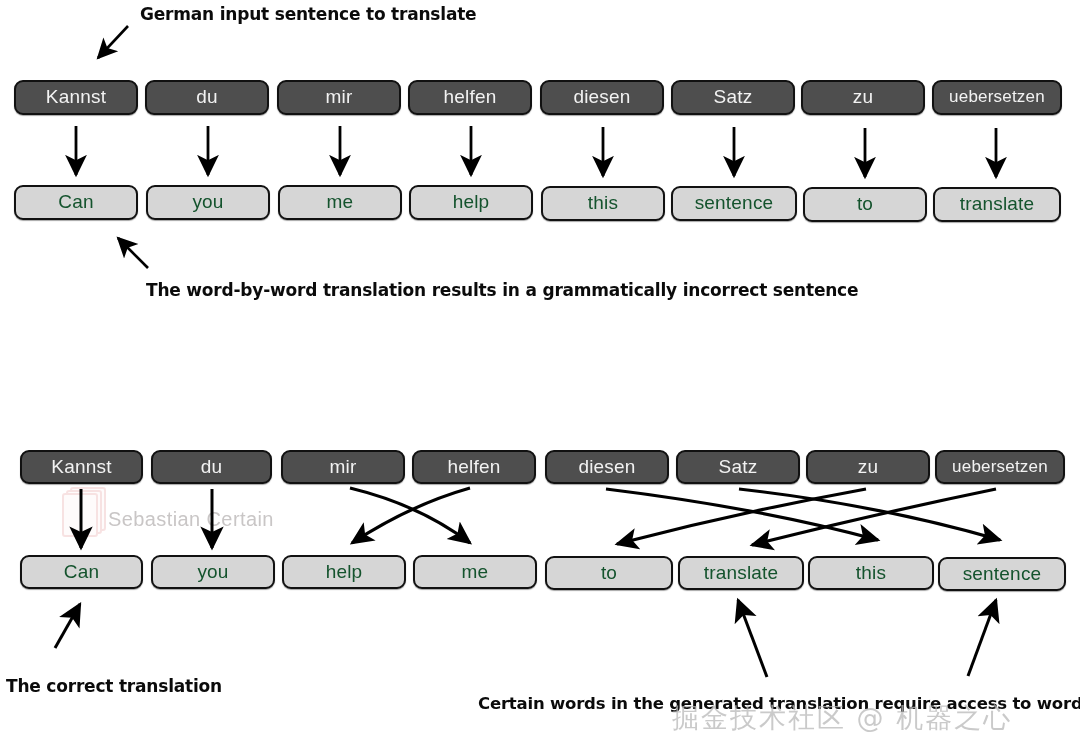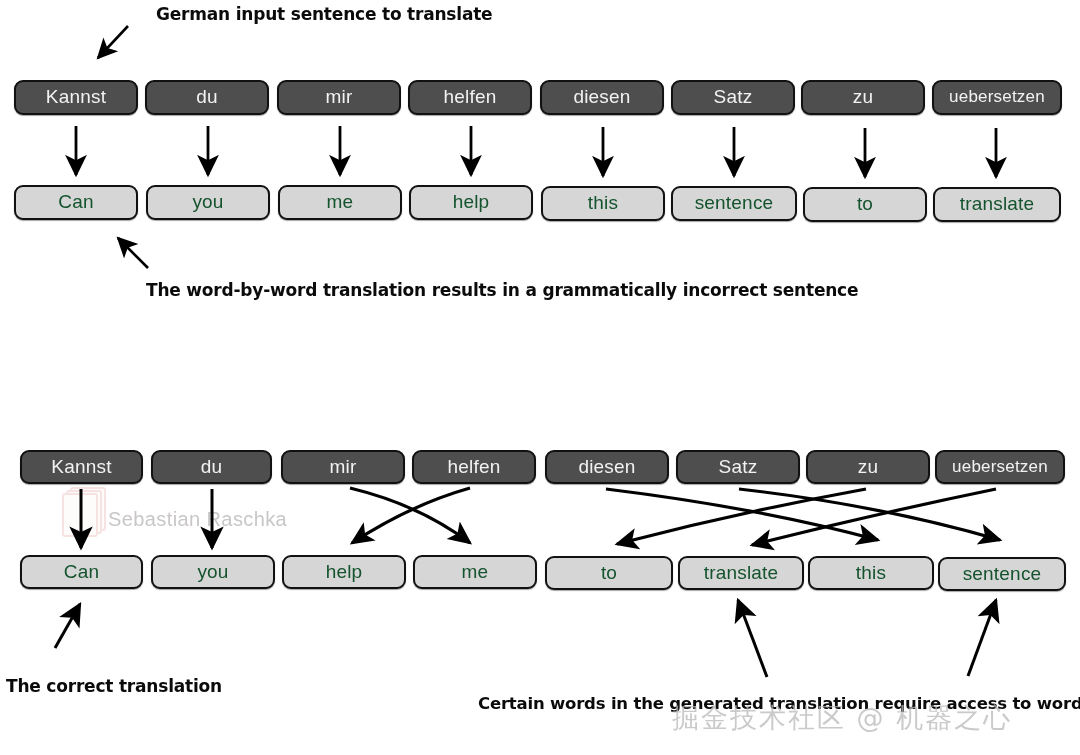--- a/index.html
+++ b/index.html
@@ -108,21 +108,21 @@
     letter-spacing: 2px;
     white-space: nowrap;
     font-family: "DejaVu Sans", sans-serif;
   }
 </style>
 </head>
 <body>
 
 <div id="canvas">
 
-  <div class="caption" style="left:156px; top:4px;">German input sentence to translate</div>
+  <div class="caption" style="left:140px; top:4px;">German input sentence to translate</div>
 
   <div class="word-box src" style="left:14px; top:80px; width:124px; height:35px;">
     <span class="wtxt">Kannst</span>
   </div>
   <div class="word-box src" style="left:145px; top:80px; width:124px; height:35px;">
     <span class="wtxt">du</span>
   </div>
   <div class="word-box src" style="left:277px; top:80px; width:124px; height:35px;">
     <span class="wtxt">mir</span>
   </div>
@@ -221,21 +221,21 @@
 
   <div class="caption" style="left:6px; top:660px;margin-top:16px;">The correct translation</div>
 
   <div class="caption small center" style="left:478px; top:694px;">Certain words in the generated translation require access to words</div>
 
   <div class="wm-logo">
     <div class="sheet s1"></div>
     <div class="sheet s2"></div>
     <div class="sheet s3"></div>
   </div>
-  <div class="wm-sr">Sebastian Raschka</div>
+  <div class="wm-sr">Sebastian Certain</div>
   <div class="wm-cn">掘金技术社区 @ 机器之心</div>
 
   <svg class="layer" viewBox="0 0 1080 755">
     <defs>
       <marker id="ah" markerWidth="9" markerHeight="9" refX="7.2" refY="4.5" orient="auto" markerUnits="strokeWidth">
         <path d="M0,0.6 L8,4.5 L0,8.4 L1.9,4.5 Z" fill="#000000"></path>
       </marker>
       <marker id="ah2" markerWidth="8" markerHeight="8" refX="6.6" refY="4" orient="auto" markerUnits="strokeWidth">
         <path d="M0,0.6 L7.4,4 L0,7.4 L1.7,4 Z" fill="#000000"></path>
       </marker>

